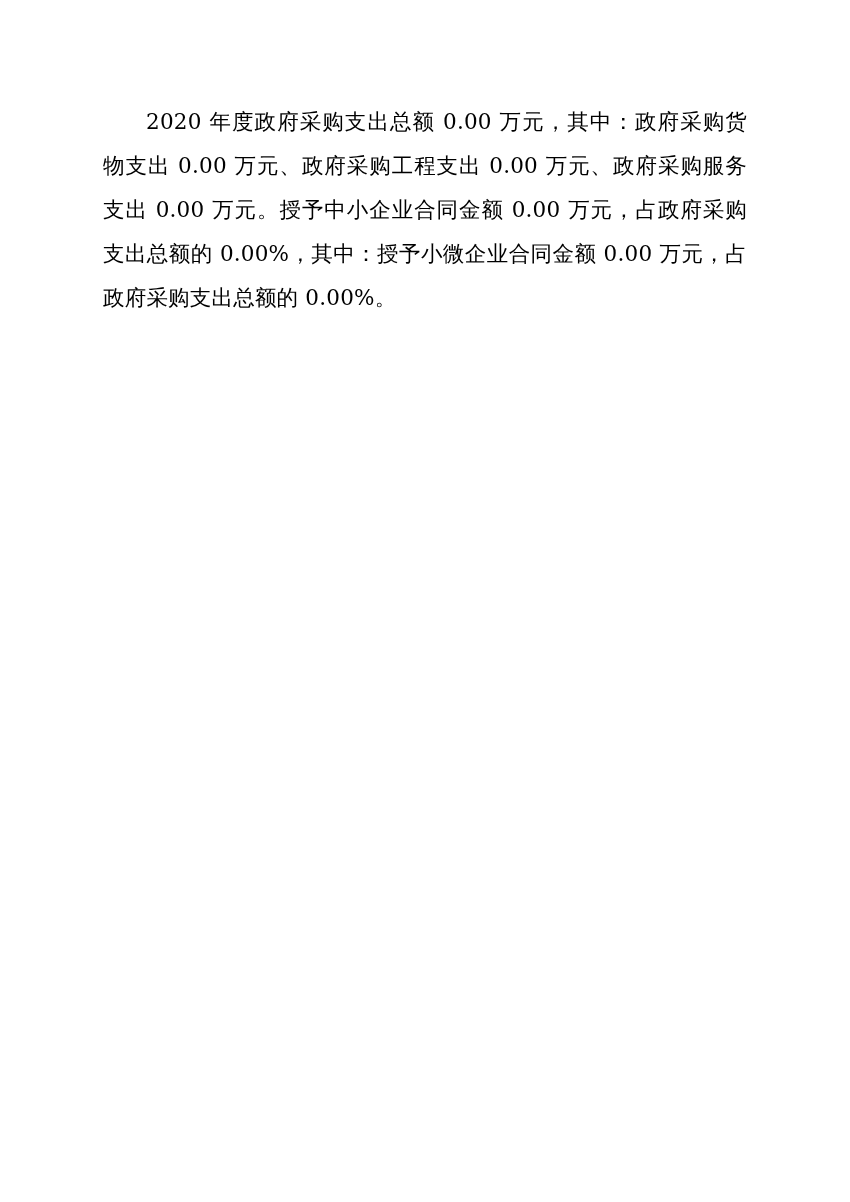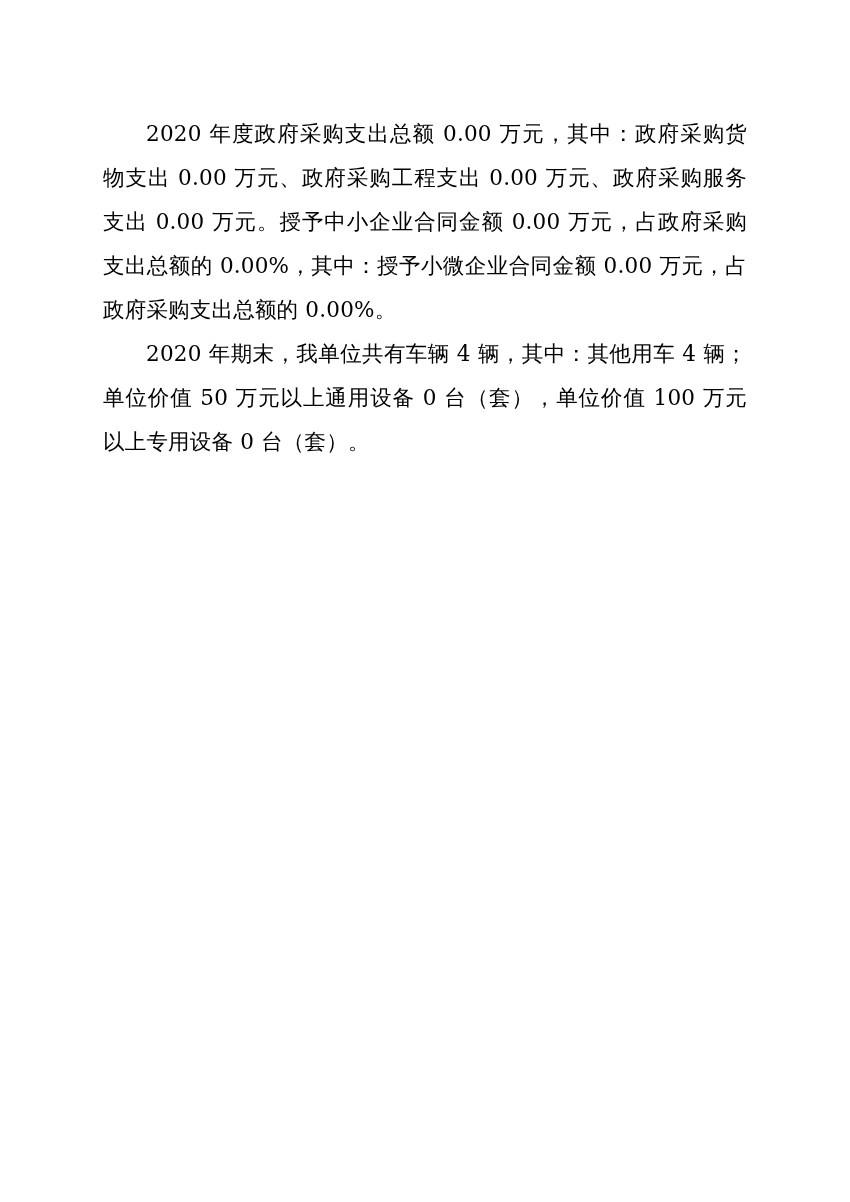--- a/index.html
+++ b/index.html
@@ -5,21 +5,21 @@
   html, body {
     margin: 0;
     padding: 0;
     background: #ffffff;
   }
   .page {
     position: relative;
     width: 850px;
     height: 1042px;
     background: #ffffff;
-    margin: 12px auto;
+    margin: 0 auto;
     box-sizing: border-box;
     font-family: "DejaVu Serif", "Liberation Serif", serif;
     color: #000000;
     overflow: hidden;
   }
   .content {
     position: absolute;
     left: 103px;
     top: 100px;
     width: 644px;
@@ -54,16 +54,15 @@
     color: #15803d;
     letter-spacing: 1px;
   }
 </style>
 </head>
 <body>
 
 <div class="page">
   <div class="content">
     <p class="para">2020 年度政府采购支出总额 0.00 万元，其中：政府采购货物支出 0.00 万元、政府采购工程支出 0.00 万元、政府采购服务支出 0.00 万元。授予中小企业合同金额 0.00 万元，占政府采购支出总额的 0.00%，其中：授予小微企业合同金额 0.00 万元，占政府采购支出总额的 0.00%。</p>
-    <p class="para">2020 年期末，我单位共有车辆 4 辆，其中：其他用车 4 辆；单位价值 50 万元以上通用设备 0 台（套），单位价值 100 万元以上专用设备 0 台（套）。</p>
   </div>
   <div class="footer">- 23 -</div>
 </div>
 
 </body></html>

